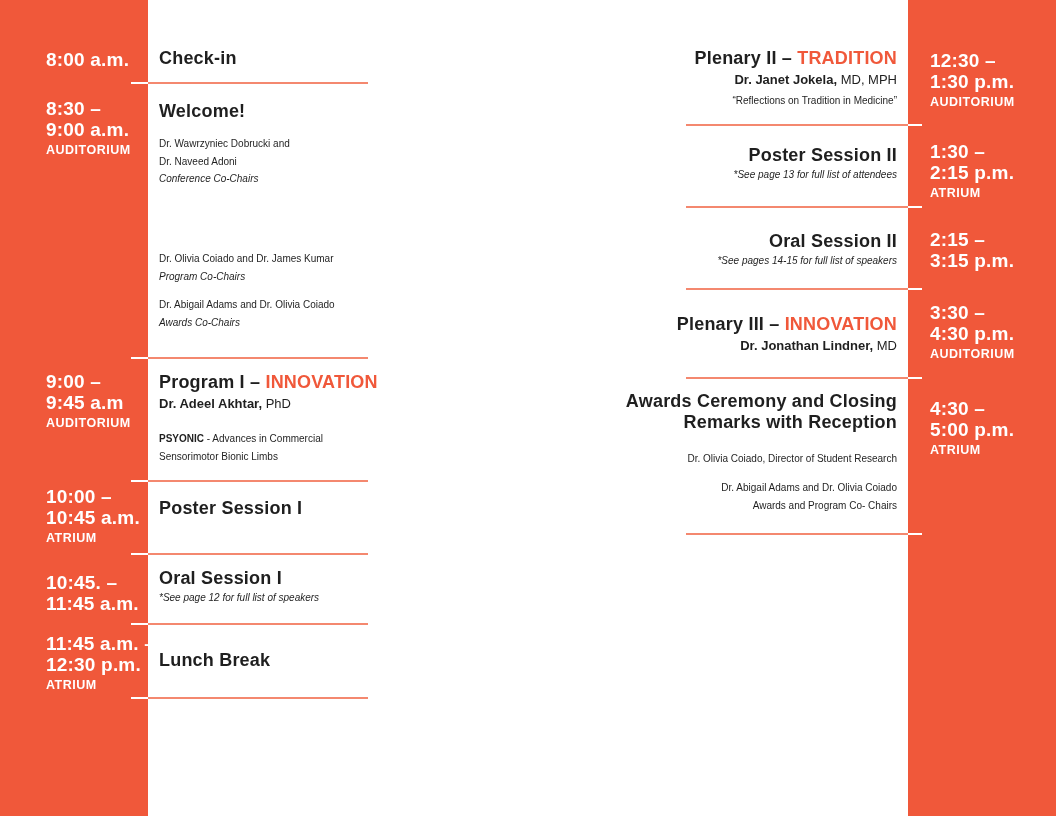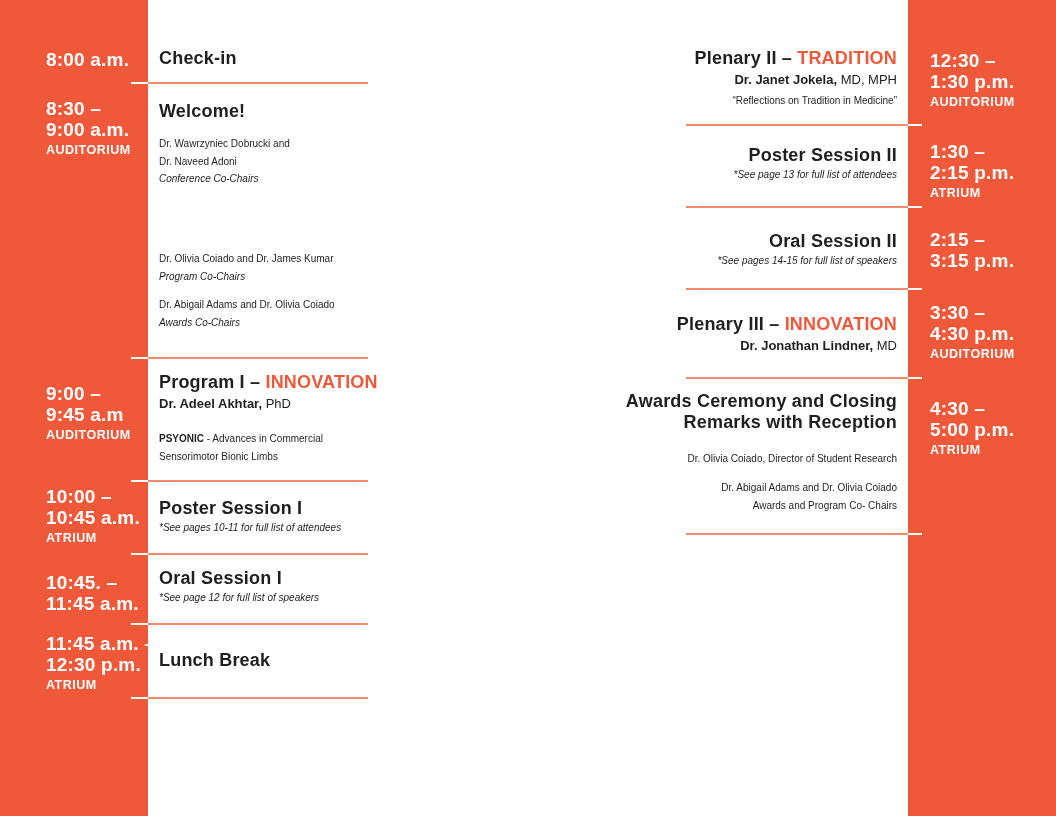--- a/index.html
+++ b/index.html
@@ -14,21 +14,21 @@
 
   .bar{position:absolute;top:0;width:148px;height:816px;background:var(--orange);}
   .bar.left{left:0;}
   .bar.right{left:908px;}
 
   
   .time{position:absolute;color:#ffffff;font-weight:700;font-size:19px;line-height:20.5px;letter-spacing:.2px;white-space:nowrap;}
   .time .room{font-size:12.5px;line-height:14px;letter-spacing:.5px;margin-top:3px;}
   .lt{left:46px;}
   .rt{left:930px;}
-  .lt1{top:50px}.lt2{top:99px}.lt3{top:384px}.lt4{top:487px}.lt5{top:573px}.lt6{top:634px}
+  .lt1{top:50px}.lt2{top:99px}.lt3{top:372px}.lt4{top:487px}.lt5{top:573px}.lt6{top:634px}
   .rt1{top:51px}.rt2{top:142px}.rt3{top:230px}.rt4{top:303px}.rt5{top:399px}
 
   
   .sl{position:absolute;left:159px;color:var(--ink);white-space:nowrap;}
   .sr{position:absolute;right:159px;color:var(--ink);text-align:right;white-space:nowrap;}
   .h{font-size:18px;font-weight:700;line-height:20.5px;letter-spacing:.2px;}
   .b{font-size:10px;line-height:17.5px;}
   .sp{font-size:13px;line-height:17px;}
   .sp b{font-weight:700;}
   .i{font-style:italic;}
@@ -150,21 +150,20 @@
   </div>
 
   <div class="sl h sl-plenary1-title"><span>Program I – </span><span class="accent">INNOVATION</span></div>
   <div class="sl sp sl-plenary1-speaker"><b>Dr. Adeel Akhtar,</b><span> PhD</span></div>
   <div class="sl b sl-plenary1-talk">
     <div><b>PSYONIC</b><span>  - Advances in Commercial</span></div>
     <div>Sensorimotor Bionic Limbs</div>
   </div>
 
   <div class="sl h sl-poster1-title">Poster Session I</div>
-  <div class="sl b i sl-poster1-note">*See pages 10-11 for full list of attendees</div>
 
   <div class="sl h sl-oral1-title">Oral Session I</div>
   <div class="sl b i sl-oral1-note">*See page 12 for full list of speakers</div>
 
   <div class="sl h sl-lunch">Lunch Break</div>
 
   <div class="sr h sr-plenary2-title"><span>Plenary II – </span><span class="accent">TRADITION</span></div>
   <div class="sr sp sr-plenary2-speaker"><b>Dr. Janet Jokela,</b><span> MD, MPH</span></div>
   <div class="sr b sr-plenary2-talk">“Reflections on Tradition in Medicine”</div>
 

